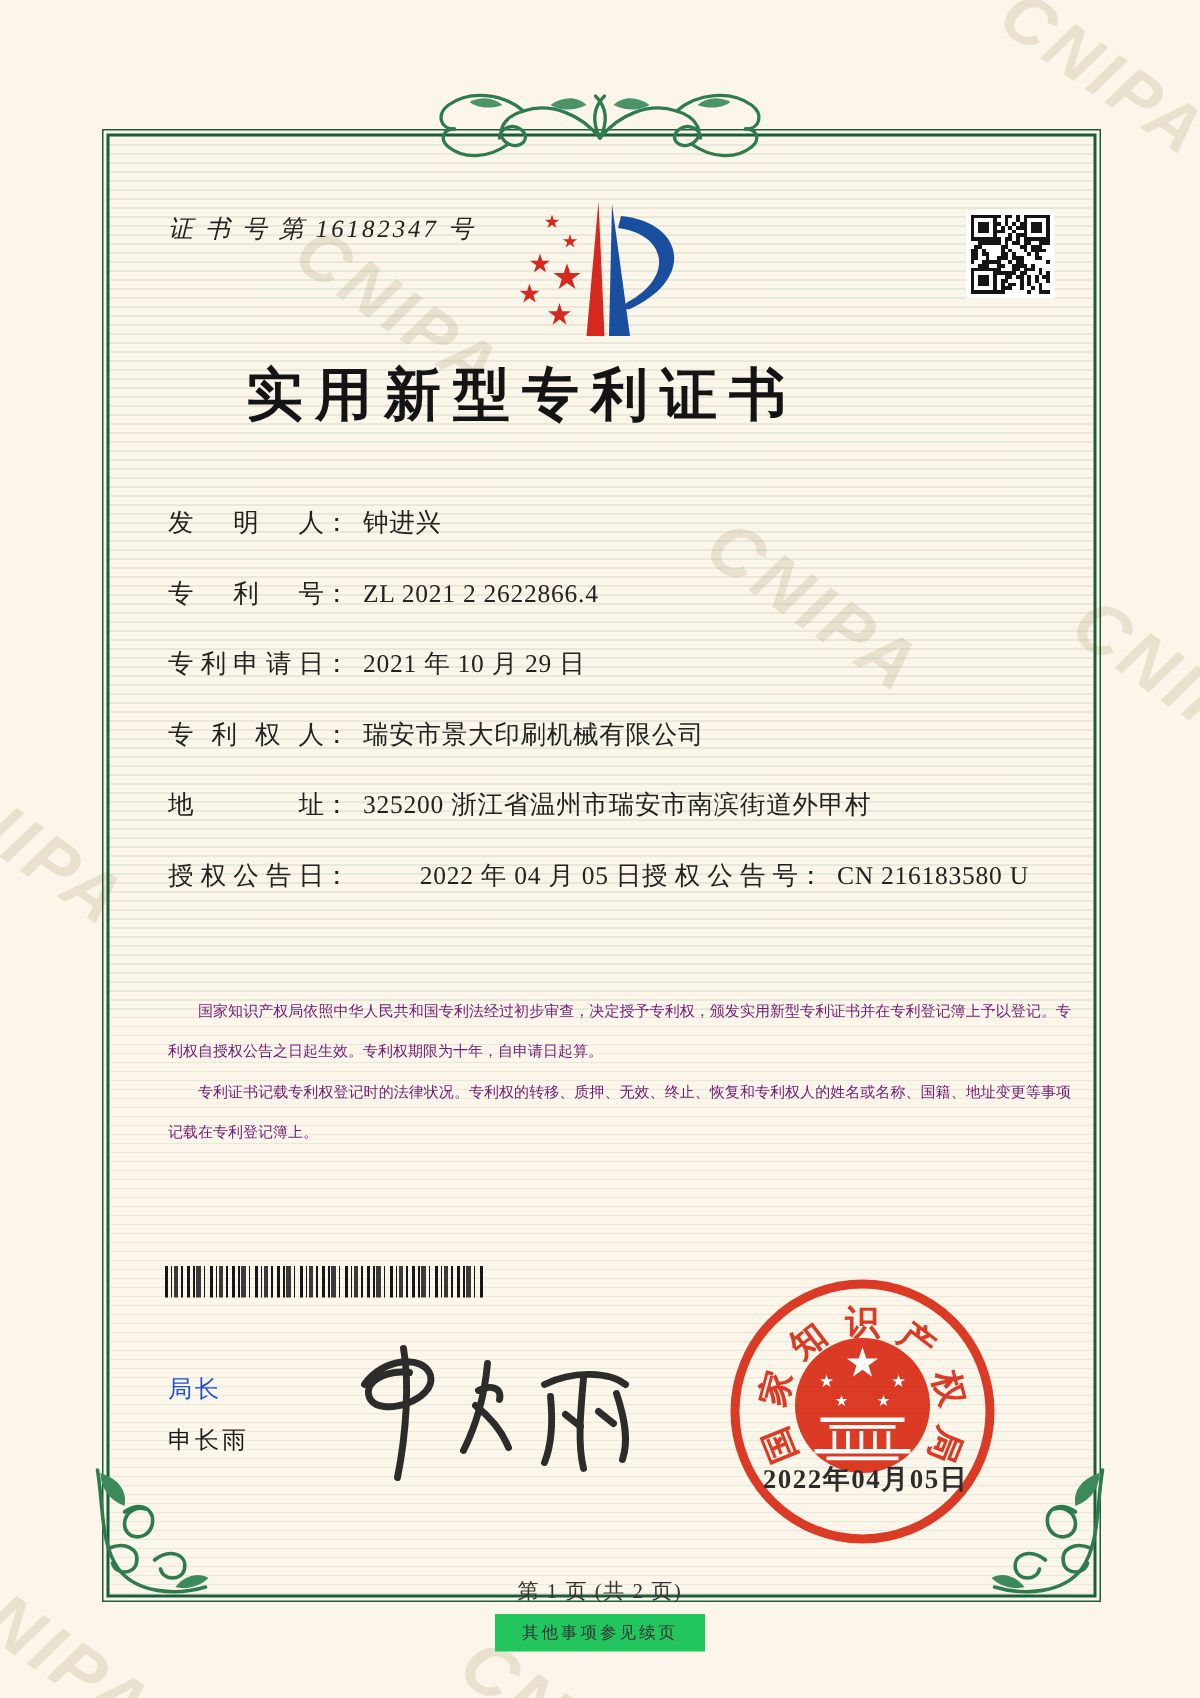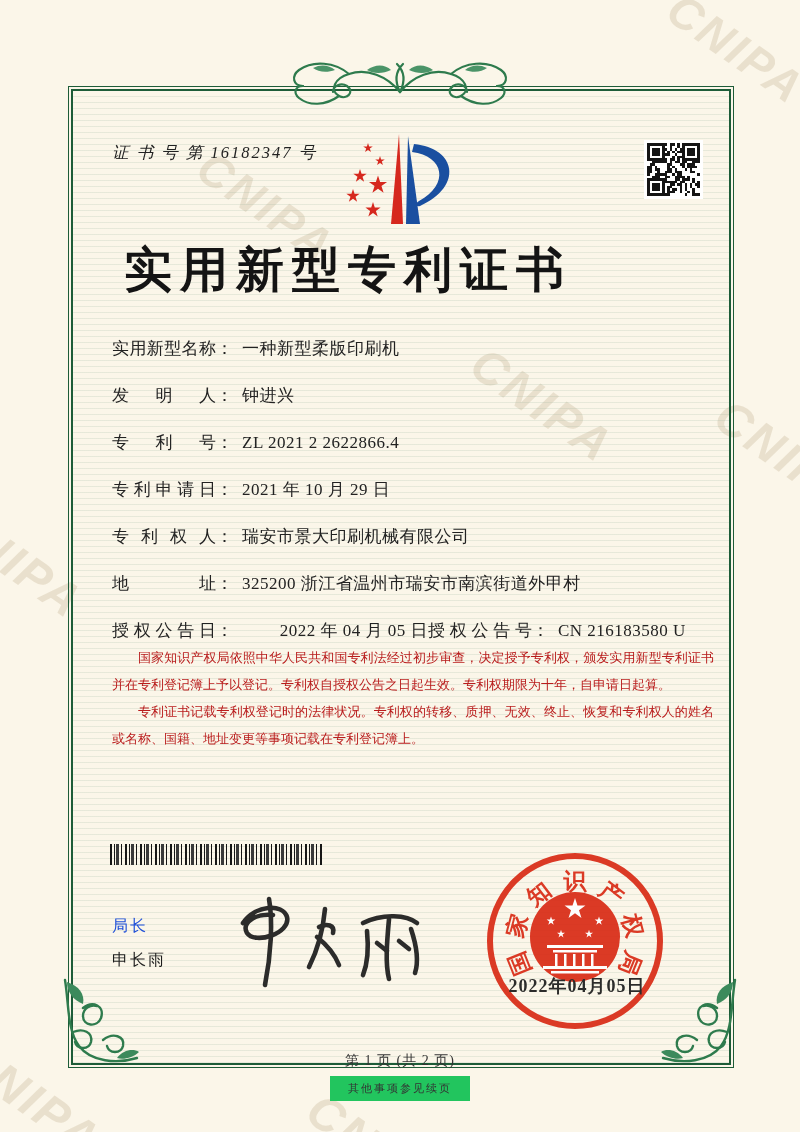--- a/index.html
+++ b/index.html
@@ -38,31 +38,31 @@
   .flourish{left:283px;top:56px;}
   .corner-bl{left:59px;top:974px;}
   .corner-br{left:657px;top:974px;}
   
   .cert-no{position:absolute;left:112px;top:142px;font-size:16.5px;color:#222;
     letter-spacing:2px;z-index:3;font-style:italic;}
   .logo{position:absolute;left:336px;top:124px;z-index:3;}
   .qr{position:absolute;left:644px;top:140px;width:59px;height:59px;background:#fff;
     padding:3px;box-sizing:border-box;z-index:3;}
   .title{position:absolute;left:0;top:238px;width:696px;text-align:center;
-    font-size:48px;font-weight:700;color:#141414;letter-spacing:8px;z-index:3;}
+    font-size:38px;font-weight:700;color:#141414;letter-spacing:8px;z-index:3;}
   
   .fields{position:absolute;left:112px;top:338px;width:604px;z-index:3;}
   .row{height:22px;line-height:22px;margin-bottom:25px;font-size:17px;color:#222;white-space:nowrap;}
   .flabel{display:inline-block;width:104px;text-align:justify;text-align-last:justify;vertical-align:top;}
   .colon{display:inline-block;margin-right:9px;}
   .fvalue{letter-spacing:0.5px;}
   .fvalue-fixed{display:inline-block;width:186px;letter-spacing:0.5px;text-align:right;}
   
-  .paras{position:absolute;left:112px;top:644px;width:602px;z-index:3;
-    font-size:13px;line-height:27px;color:#b91c1c;text-align:justify;}
+  .paras{position:absolute;left:112px;top:661px;width:602px;z-index:3;
+    font-size:10px;line-height:27px;color:#701a75;text-align:justify;}
   .paras p{margin:0;text-indent:2em;}
   
   .barcode{position:absolute;left:110px;top:844px;width:212px;height:21px;z-index:3;
     background:repeating-linear-gradient(90deg,
       #161616 0 2px,rgba(0,0,0,0) 2px 4px,
       #161616 4px 5px,rgba(0,0,0,0) 5px 6px,
       #3a3a3a 6px 9px,rgba(0,0,0,0) 9px 11px,
       #161616 11px 12px,rgba(0,0,0,0) 12px 15px);}
   .signer-title{position:absolute;left:112px;top:916px;font-size:16px;color:#1d4ed8;z-index:3;
     font-family:"Liberation Sans","DejaVu Sans",sans-serif;letter-spacing:2px;}
@@ -290,23 +290,20 @@
     <rect x="16" y="2" width="3" height="3" fill="#151515"></rect>
     <rect x="0" y="14" width="7" height="7" fill="#151515"></rect>
     <rect x="1" y="15" width="5" height="5" fill="#fff"></rect>
     <rect x="2" y="16" width="3" height="3" fill="#151515"></rect>
   </svg>
 
 <div class="title">实用新型专利证书</div>
 
 <div class="fields">
   <div class="row">
-    <span class="flabel">实用新型名称</span><span class="colon">：</span><span class="fvalue">一种新型柔版印刷机</span>
-  </div>
-  <div class="row">
     <span class="flabel">发明人</span><span class="colon">：</span><span class="fvalue">钟进兴</span>
   </div>
   <div class="row">
     <span class="flabel">专利号</span><span class="colon">：</span><span class="fvalue">ZL 2021 2 2622866.4</span>
   </div>
   <div class="row">
     <span class="flabel">专利申请日</span><span class="colon">：</span><span class="fvalue">2021 年 10 月 29 日</span>
   </div>
   <div class="row">
     <span class="flabel">专利权人</span><span class="colon">：</span><span class="fvalue">瑞安市景大印刷机械有限公司</span>

